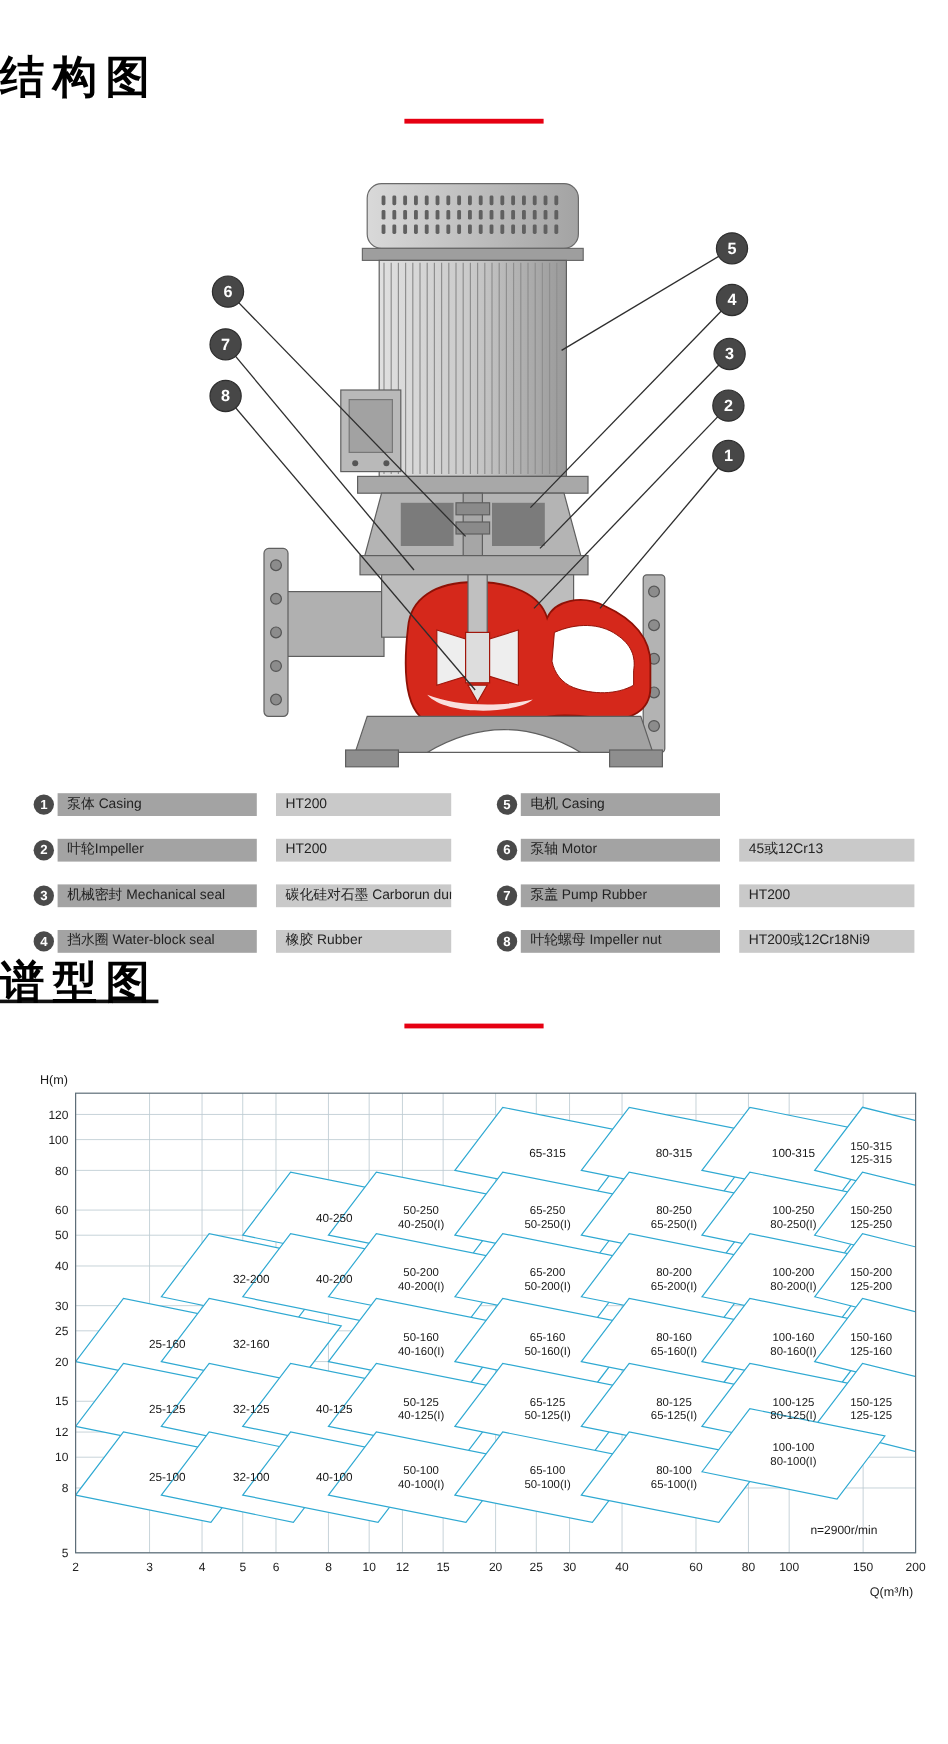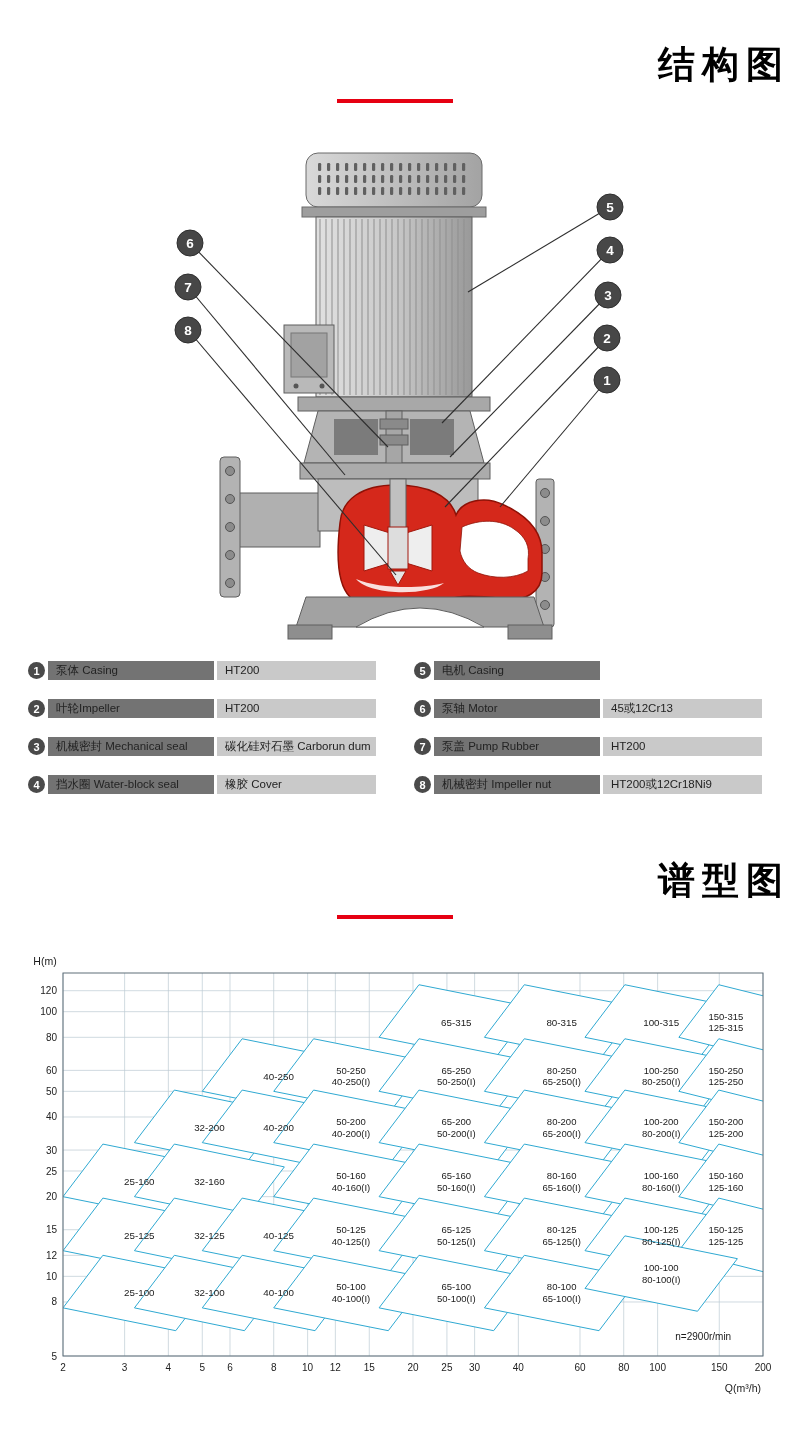--- a/index.html
+++ b/index.html
@@ -1,44 +1,44 @@
 <!DOCTYPE html>
 <html><head>
 <meta charset="utf-8">
 <style>
   html,body{margin:0;padding:0;}
   body{
     width:790px;height:1453px;overflow:hidden;background:#ffffff;
     font-family:"Liberation Sans","DejaVu Sans",sans-serif;color:#111;
   }
-  .title-block{text-align:right;}
+  .title-block{text-align:left;}
   .title-block.first{padding-top:40px;}
-  .title-block.second{padding-top:62px;}
+  .title-block.second{text-decoration:underline;}
   .section-title{
     margin:0;font-size:37px;font-weight:bold;letter-spacing:7px;color:#000;
   }
   .title-rule{width:116px;height:4px;background:#e60012;margin:9px auto 0;}
   .diagram{display:block;margin:24px auto 0;}
   .parts-table{
     display:flex;justify-content:space-between;padding:0 28px;margin-top:4px;
   }
   .parts-col{width:348px;display:flex;flex-direction:column;gap:19px;}
   .part-row{display:flex;align-items:center;height:19px;}
   .part-badge{
     flex:0 0 17px;width:17px;height:17px;border-radius:50%;
     background:#4a4a4a;color:#fff;font-size:11px;font-weight:bold;
     display:flex;align-items:center;justify-content:center;margin-right:3px;
   }
   .part-name{
-    background:#737373;color:#232323;font-size:11.5px;line-height:19px;
+    background:#a3a3a3;color:#232323;font-size:11.5px;line-height:19px;
     padding-left:8px;width:158px;white-space:nowrap;overflow:hidden;
   }
   .part-material{
     background:#c9c9c9;color:#232323;font-size:11.5px;line-height:19px;
-    padding-left:8px;flex:1;margin-left:3px;white-space:nowrap;overflow:hidden;
+    padding-left:8px;flex:1;margin-left:16px;white-space:nowrap;overflow:hidden;
   }
   .chart-wrap{margin-top:32px;}
   svg{font-family:inherit;}
 </style>
 </head>
 <body>
 
 <section>
   <div class="title-block first">
     <h1 class="section-title">结构图</h1>
@@ -239,42 +239,42 @@
           <div class="part-material">HT200</div>
         </div>
         <div class="part-row">
           <div class="part-badge">3</div>
           <div class="part-name">机械密封 Mechanical seal</div>
           <div class="part-material">碳化硅对石墨 Carborun dum</div>
         </div>
         <div class="part-row">
           <div class="part-badge">4</div>
           <div class="part-name">挡水圈 Water-block seal</div>
-          <div class="part-material">橡胶 Cover</div>
+          <div class="part-material">橡胶 Rubber</div>
         </div>
       </div>
     <div class="parts-col">
         <div class="part-row">
           <div class="part-badge">5</div>
           <div class="part-name">电机 Casing</div>
           <div class="part-material"></div>
         </div>
         <div class="part-row">
           <div class="part-badge">6</div>
           <div class="part-name">泵轴 Motor</div>
           <div class="part-material">45或12Cr13</div>
         </div>
         <div class="part-row">
           <div class="part-badge">7</div>
           <div class="part-name">泵盖 Pump Rubber</div>
           <div class="part-material">HT200</div>
         </div>
         <div class="part-row">
           <div class="part-badge">8</div>
-          <div class="part-name">机械密封 Impeller nut</div>
+          <div class="part-name">叶轮螺母 Impeller nut</div>
           <div class="part-material">HT200或12Cr18Ni9</div>
         </div>
       </div>
   </div>
 </section>
 
 <section>
   <div class="title-block second">
     <h1 class="section-title">谱型图</h1>
     <div class="title-rule"></div>

